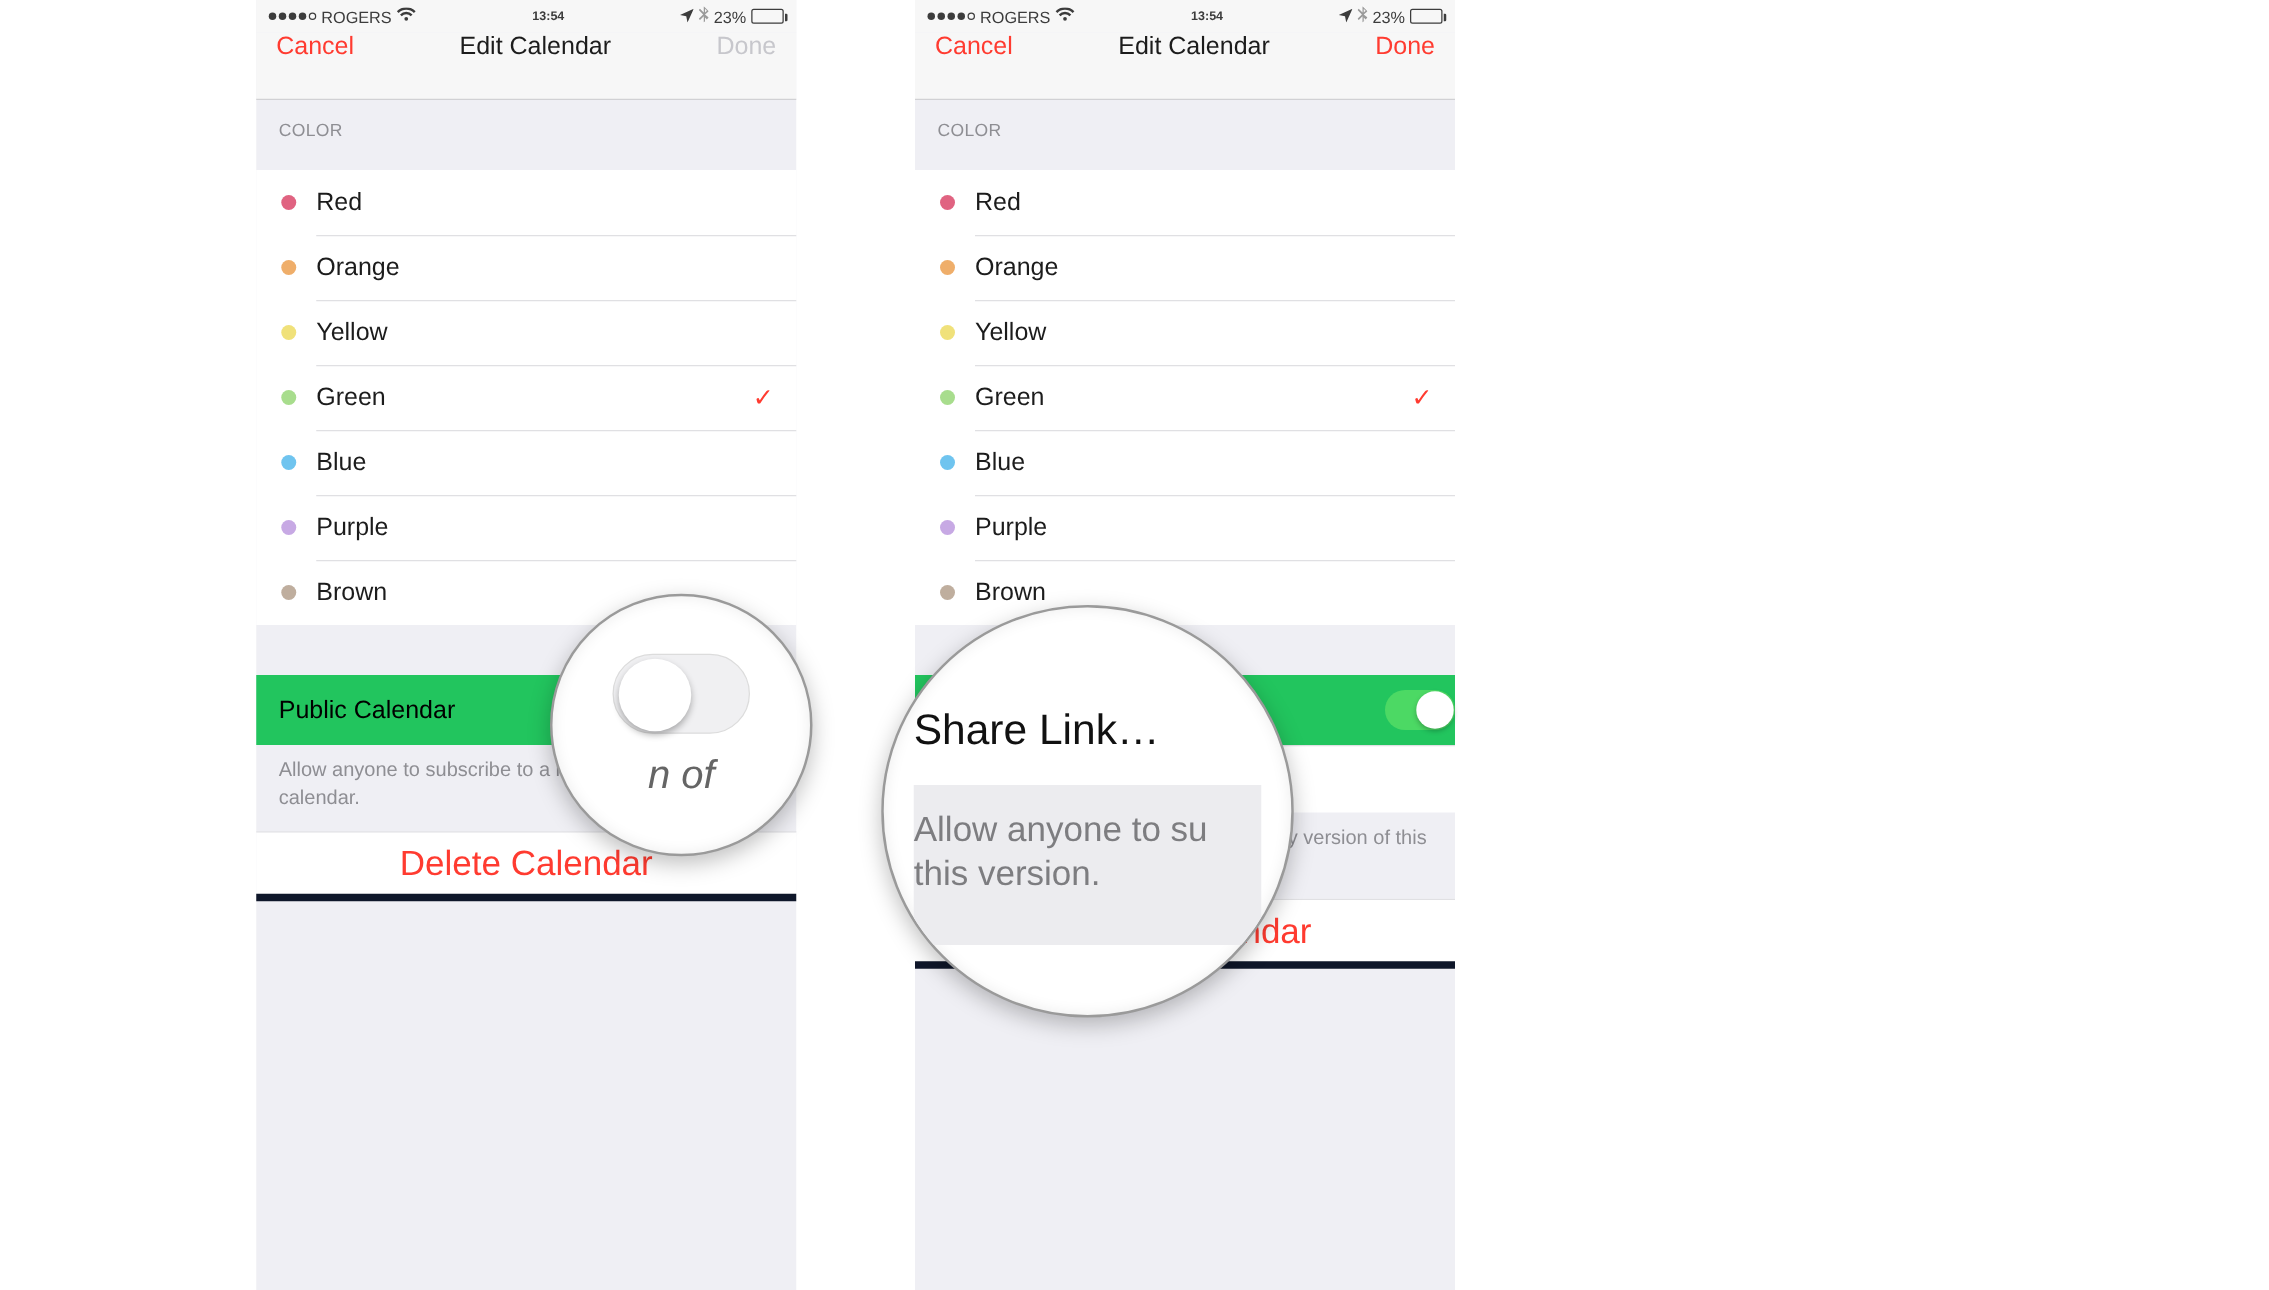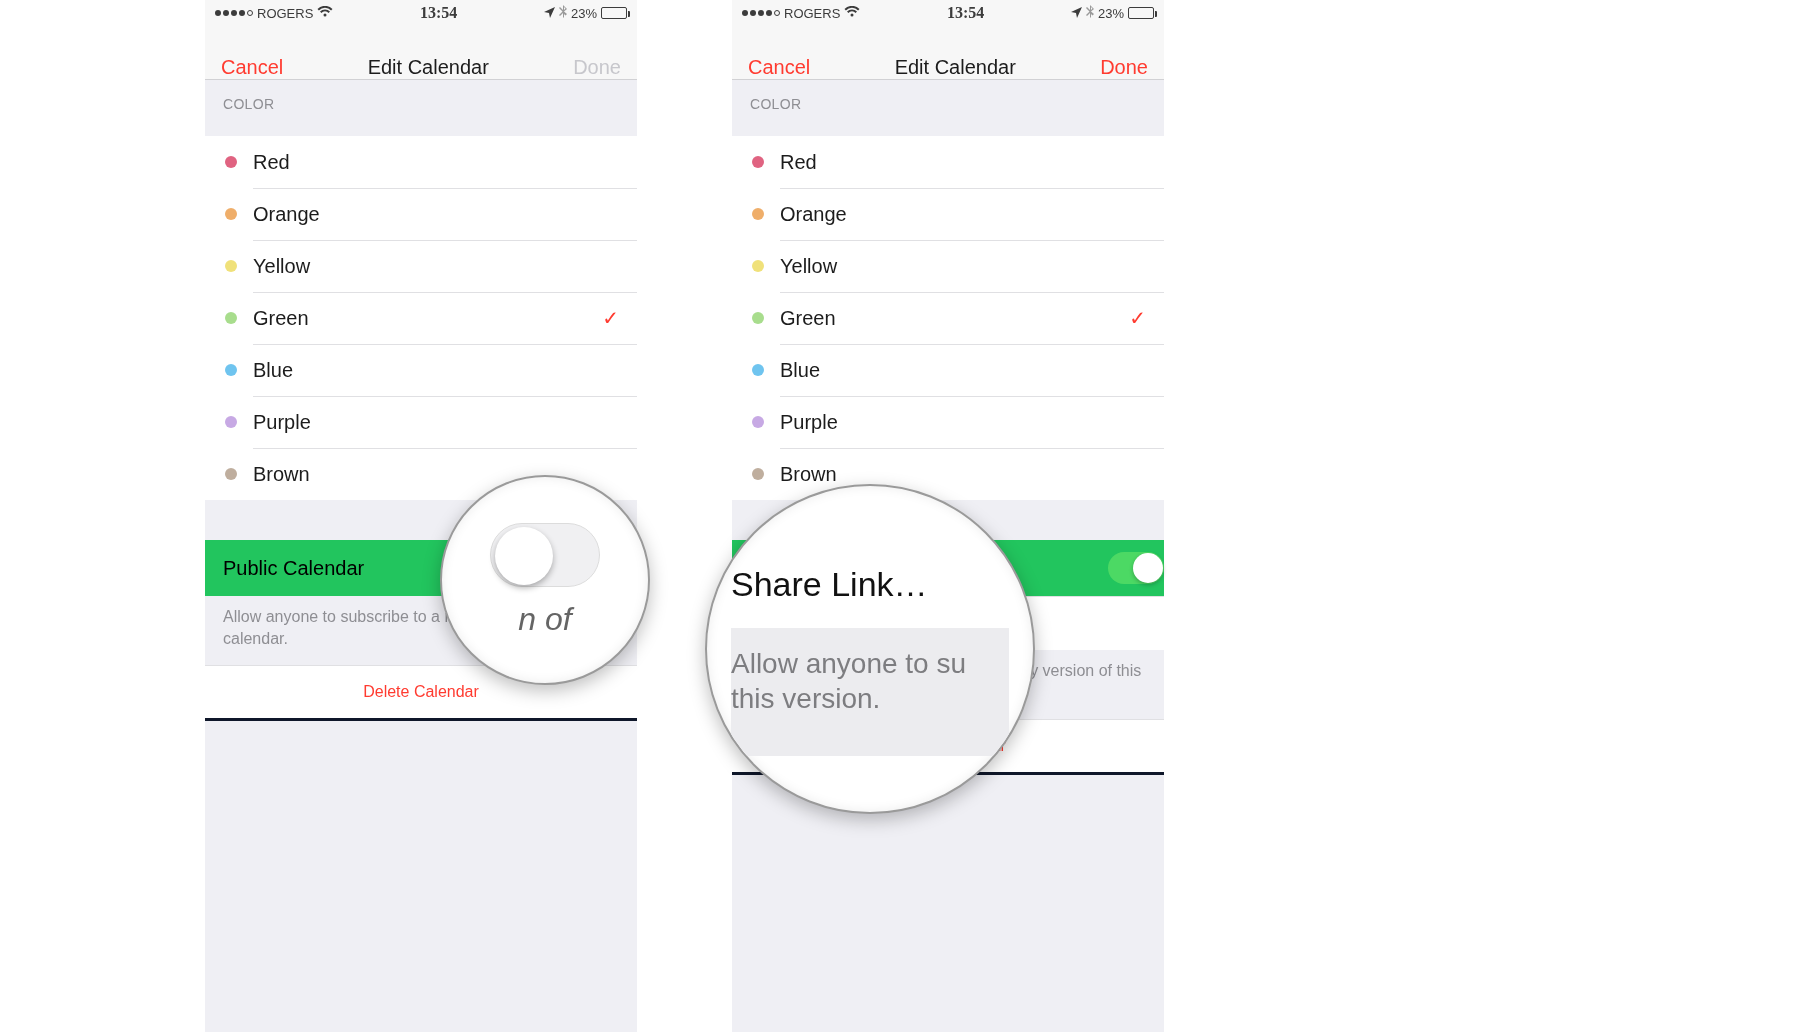--- a/index.html
+++ b/index.html
@@ -28,28 +28,28 @@
     padding: 0 10px;
     font-size: 13px;
     color: #3c3c3c;
     background: #f7f7f7;
     gap: 12px;
   }
   .status-left, .status-right { display:flex; align-items:center; gap:4px; }
   .signal-dots { display:flex; gap:2px; align-items:center; }
   .signal-dots span { width:6px; height:6px; border-radius:50%; background:#3c3c3c; display:block; }
   .signal-dots span.empty { background:none; border:1px solid #3c3c3c; }
-  .status-time { font-weight:600; font-size:16px;font-family:Liberation Serif, serif; }
+  .status-time { font-weight:600; font-size:10px; }
   .battery { display:flex; align-items:center; gap:2px;}
   .battery-body { width:26px; height:12px; border:1px solid #3c3c3c; border-radius:2px; position:relative; }
   .battery-body::after { content:""; position:absolute; right:-4px; top:3px; width:2px; height:6px; background:#3c3c3c; border-radius:0 1px 1px 0;}
   .battery-fill { height:100%; width:23%; background:#3c3c3c; }
   
   .nav-bar {
-    display:flex; align-items:flex-end; justify-content:space-between;
+    display:flex; align-items:flex-start; justify-content:space-between;
     height:54px; padding:0 16px;
     background:#f7f7f7;
     border-bottom:1px solid #d1d1d4;
     font-size:20px;
   }
   .nav-left { color:#ff3b30; }
   .nav-title { color:#1c1c1c; font-weight:500; }
   .nav-right { color:#ff3b30; }
   .nav-right.disabled { color:#c7c7cc; }
   
@@ -66,21 +66,21 @@
   .checkmark { margin-left:auto; color:#ff3b30; font-size:20px; }
   .public-row { padding-left:18px; height:56px; display:flex; align-items:center; justify-content:space-between; background:#22c55e; font-size:20px;}
   .share-row { padding-left:18px; height:54px; display:flex; align-items:center; background:#fff; font-size:20px; color:#1c1c1c;}
   .footer-text { padding:10px 18px 16px; font-size:16px; color:#8e8e93; line-height:1.35; }
   
   .toggle { position:relative; width:56px; height:32px; border-radius:16px; background:#e5e5ea; transition:none; }
   .toggle .knob { position:absolute; top:1px; left:1px; width:30px; height:30px; border-radius:50%; background:#fff; box-shadow:0 2px 4px rgba(0,0,0,.25); }
   .toggle.on { background:#4cd964; }
   .toggle.on .knob { left:25px; }
   
-  .delete-row { text-align:center; background:#fff; color:#ff3b30; height:56px; display:flex; align-items:center; justify-content:center; font-size:16px; border-top:1px solid #e0e0e3; border-bottom:3px solid #0f172a;}
+  .delete-row { text-align:center; background:#fff; color:#ff3b30; height:56px; display:flex; align-items:center; justify-content:center; font-size:28px; border-top:1px solid #e0e0e3; border-bottom:6px solid #0f172a;}
   
   .lens {
     position:absolute;
     border-radius:50%;
     background:#fff;
     border:2px solid #9a9a9a;
     box-shadow:0 6px 18px rgba(0,0,0,.25), inset 0 0 12px rgba(0,0,0,.08);
     overflow:hidden;
     display:flex; flex-direction:column; justify-content:center;
   }

